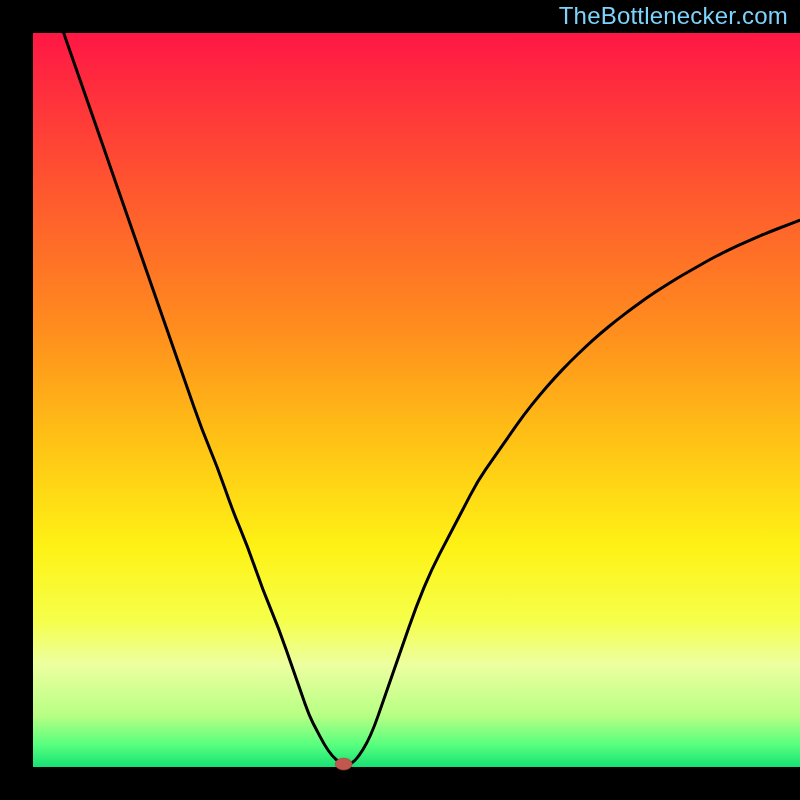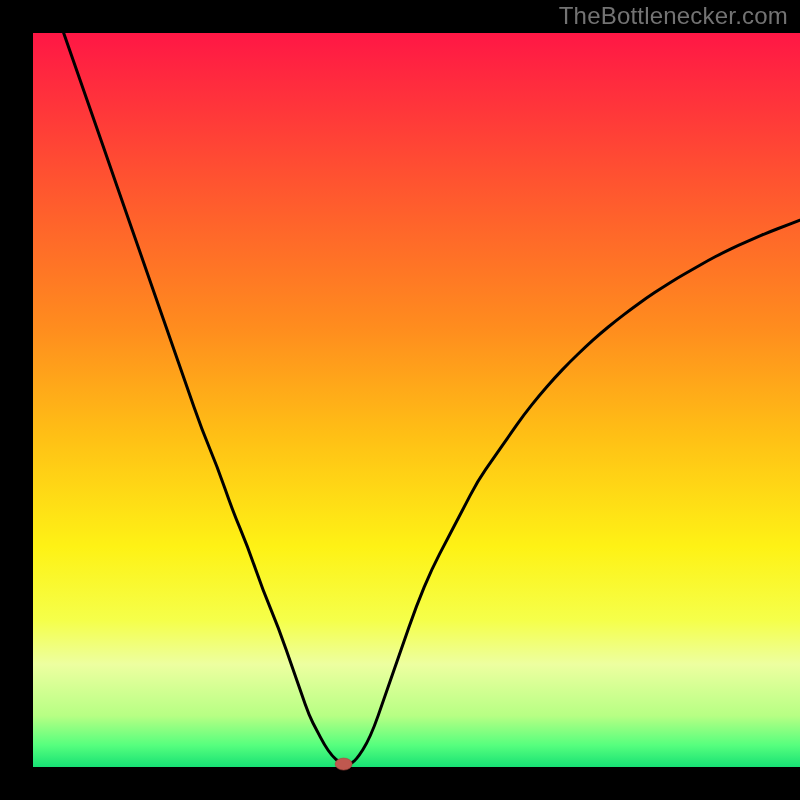--- a/index.html
+++ b/index.html
@@ -13,21 +13,21 @@
   .container {
     position: relative;
     width: 800px;
     height: 800px;
     background: #000000;
   }
   .watermark {
     position: absolute;
     top: 2px;
     right: 12px;
-    color: #737373;
+    color: #7dd3fc;
     font-family: Arial, Helvetica, sans-serif;
     font-size: 24px;
     font-weight: 500;
     z-index: 3;
     letter-spacing: 0.2px;
   }
   svg.chart {
     position: absolute;
     left: 0;
     top: 0;

